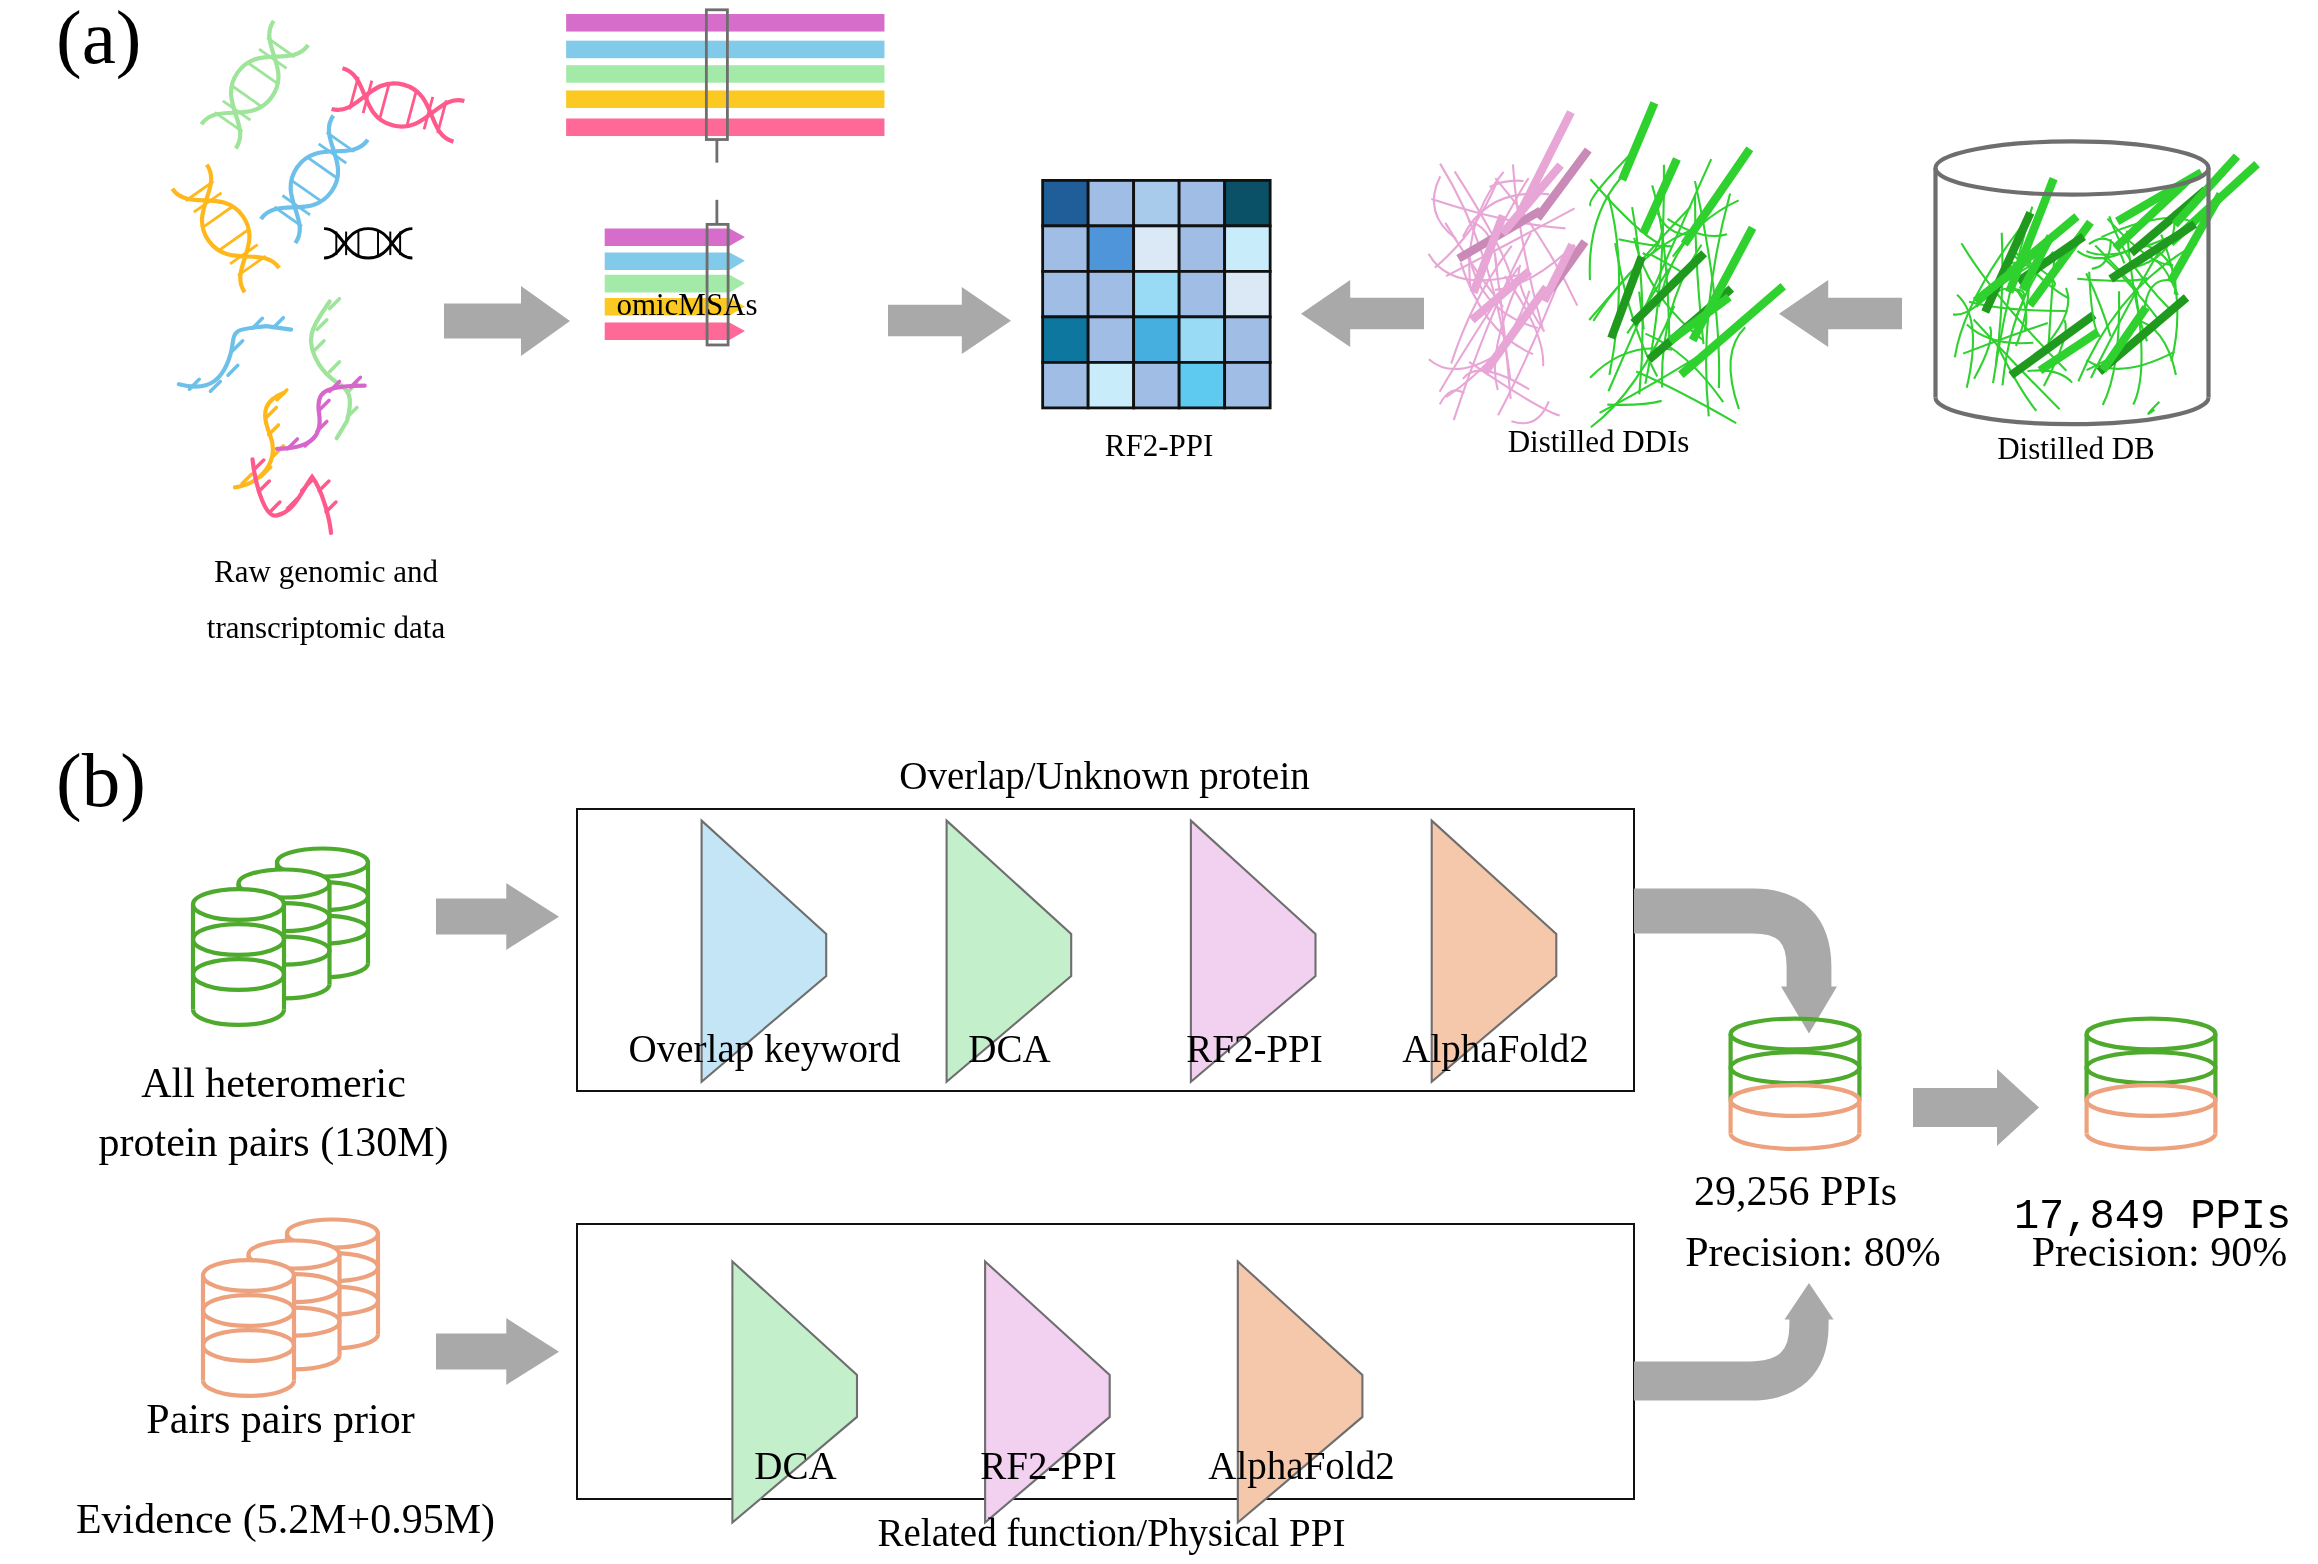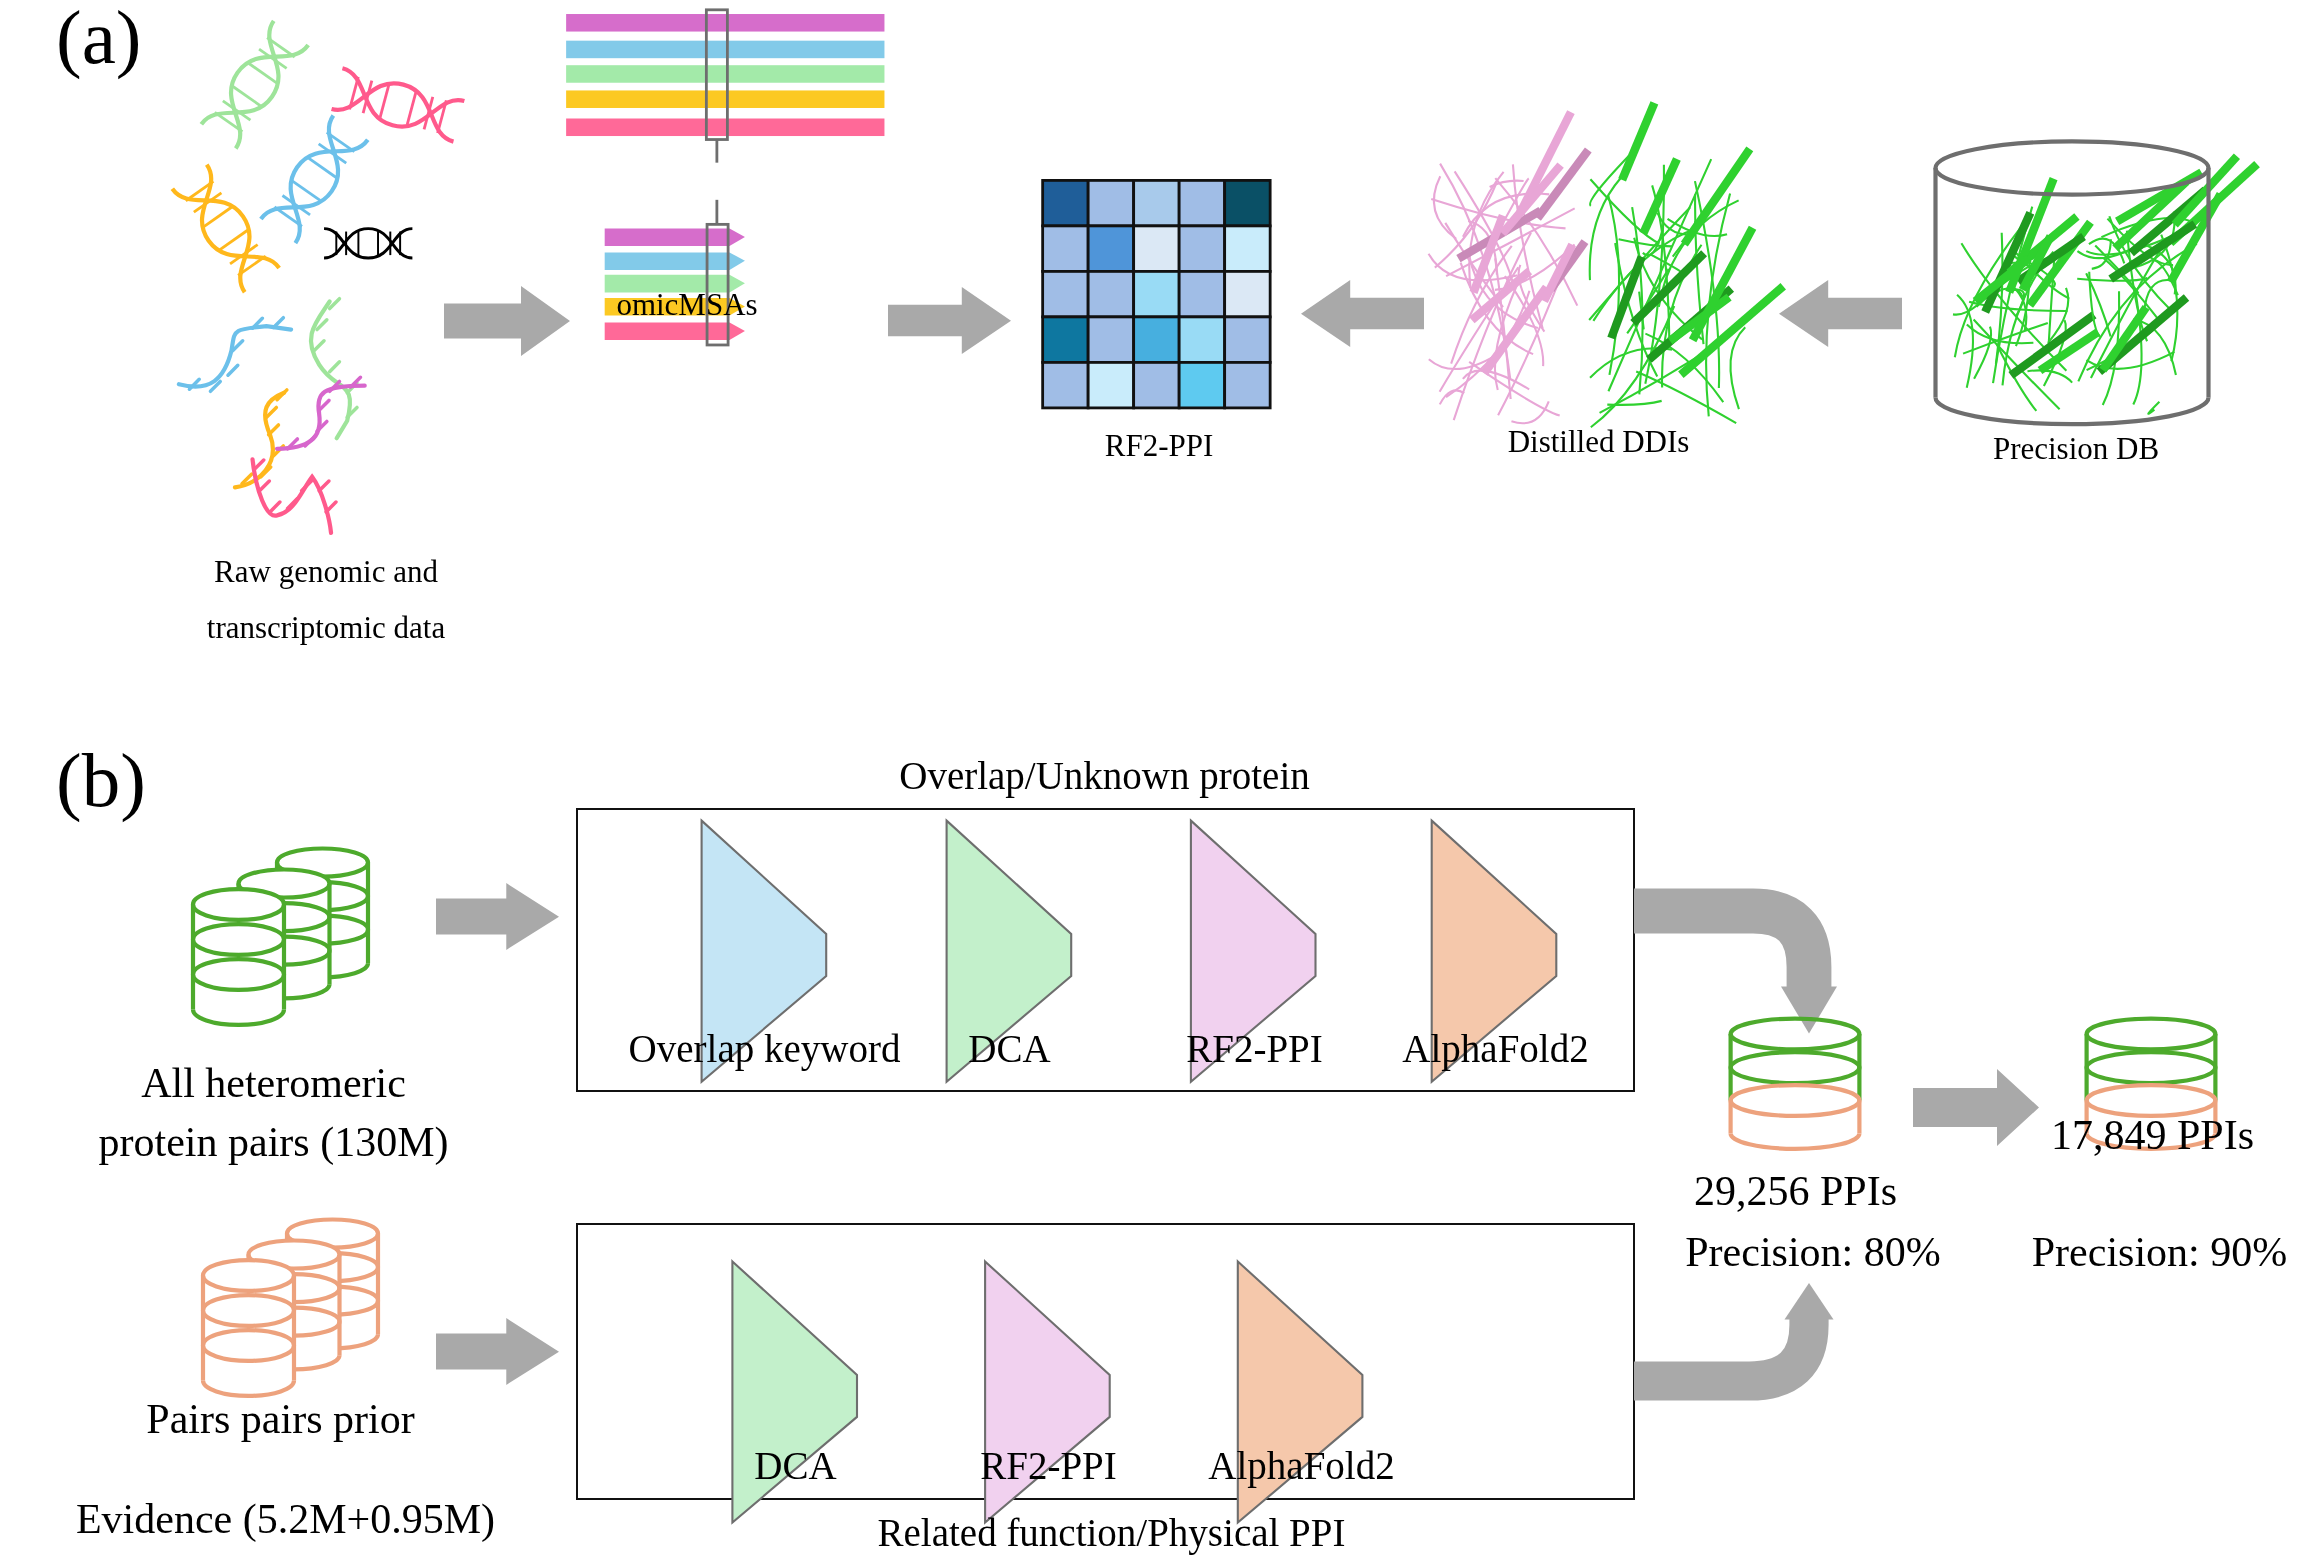--- a/index.html
+++ b/index.html
@@ -346,21 +346,21 @@
       <line x1="244.00768518518518" y1="328.7067901234568" x2="305.8962667902541" y2="239.24060067946158" stroke="#2fd12f" stroke-width="12" stroke-linecap="butt"></line>
       <line x1="255.26638888888888" y1="198.61213991769546" x2="375.520177098299" y2="120.09870376029033" stroke="#1f9a1f" stroke-width="12" stroke-linecap="butt"></line>
       <line x1="346.70287037037036" y1="120.86316872427983" x2="435.62123664448706" y2="23.271963857633637" stroke="#2fd12f" stroke-width="12" stroke-linecap="butt"></line>
       <line x1="261.650462962963" y1="154.71913580246914" x2="363.3058849355317" y2="59.62602030062477" stroke="#2fd12f" stroke-width="12" stroke-linecap="butt"></line>
     </g>
     <ellipse cx="200" cy="40" rx="195" ry="38" fill="none" stroke="#6e6e6e" stroke-width="6"></ellipse>
     <line x1="5" y1="40" x2="5" y2="368" stroke="#6e6e6e" stroke-width="6"></line>
     <line x1="395" y1="40" x2="395" y2="368" stroke="#6e6e6e" stroke-width="6"></line>
     <path d="M5,368 A195,38 0 0 0 395,368" fill="none" stroke="#6e6e6e" stroke-width="6"></path>
   </svg>
-<div class="txt lbl-a" style="left:1918px; top:431px; width:316px;">Precision DB</div>
+<div class="txt lbl-a" style="left:1918px; top:431px; width:316px;">Distilled DB</div>
 
 <div class="txt panel-label" style="left:56px; top:736px;">(b)</div>
 
 <svg id="db-green" style="left:151px; top:831px;" width="252" height="231" viewBox="0 0 360 330">
     <g>
       <path d="M180,45 L180,189 A65,20 0 0 0 310,189 L310,45 Z" fill="#fff" stroke="none"></path>
       <ellipse cx="245" cy="45" rx="65" ry="20" fill="#fff" stroke="#4daa2c" stroke-width="6"></ellipse>
       <ellipse cx="245" cy="93" rx="65" ry="20" fill="none" stroke="#4daa2c" stroke-width="6"></ellipse>
       <ellipse cx="245" cy="141" rx="65" ry="20" fill="none" stroke="#4daa2c" stroke-width="6"></ellipse>
       <line x1="180" y1="45" x2="180" y2="189" stroke="#4daa2c" stroke-width="6"></line>
@@ -477,15 +477,15 @@
 <svg id="res2-db" style="left:2081px; top:1020px;" width="154" height="154" viewBox="0 0 220 220">
     <line x1="8" y1="20" x2="8" y2="115" stroke="#4daa2c" stroke-width="6"></line>
     <line x1="192" y1="20" x2="192" y2="115" stroke="#4daa2c" stroke-width="6"></line>
     <ellipse cx="100" cy="20" rx="92" ry="22" fill="none" stroke="#4daa2c" stroke-width="6"></ellipse>
     <ellipse cx="100" cy="68" rx="92" ry="22" fill="none" stroke="#4daa2c" stroke-width="6"></ellipse>
     <line x1="8" y1="115" x2="8" y2="162" stroke="#eda27d" stroke-width="6"></line>
     <line x1="192" y1="115" x2="192" y2="162" stroke="#eda27d" stroke-width="6"></line>
     <ellipse cx="100" cy="115" rx="92" ry="22" fill="none" stroke="#eda27d" stroke-width="6"></ellipse>
     <path d="M8,162 A92,22 0 0 0 192,162" fill="none" stroke="#eda27d" stroke-width="6"></path>
   </svg>
-<div class="txt lbl-b" style="left:1991px; top:1111px; width:323px;">17,849 PPIs</div>
+<div class="txt lbl-b" style="left:1991px; top:1193px; width:323px;font-family:Liberation Mono, monospace;">17,849 PPIs</div>
 <div class="txt lbl-b" style="left:1991px; top:1228px; width:337px;">Precision: 90%</div>
 
 
 </body></html>

